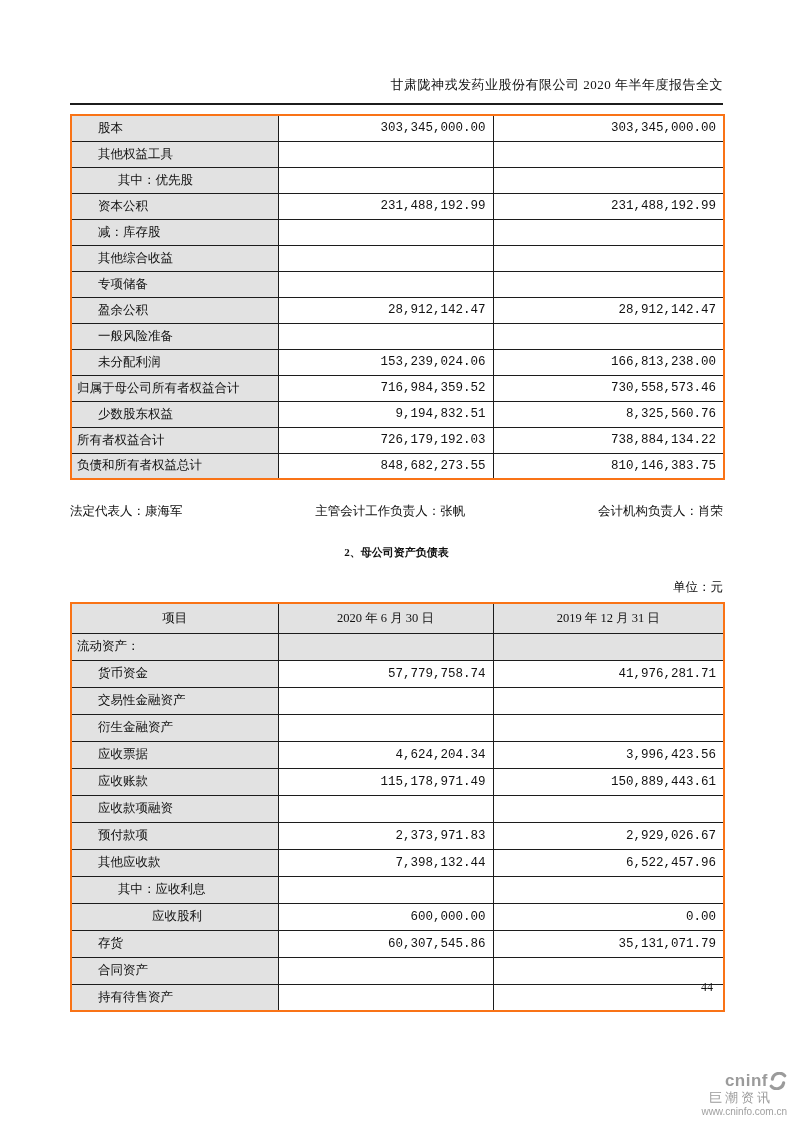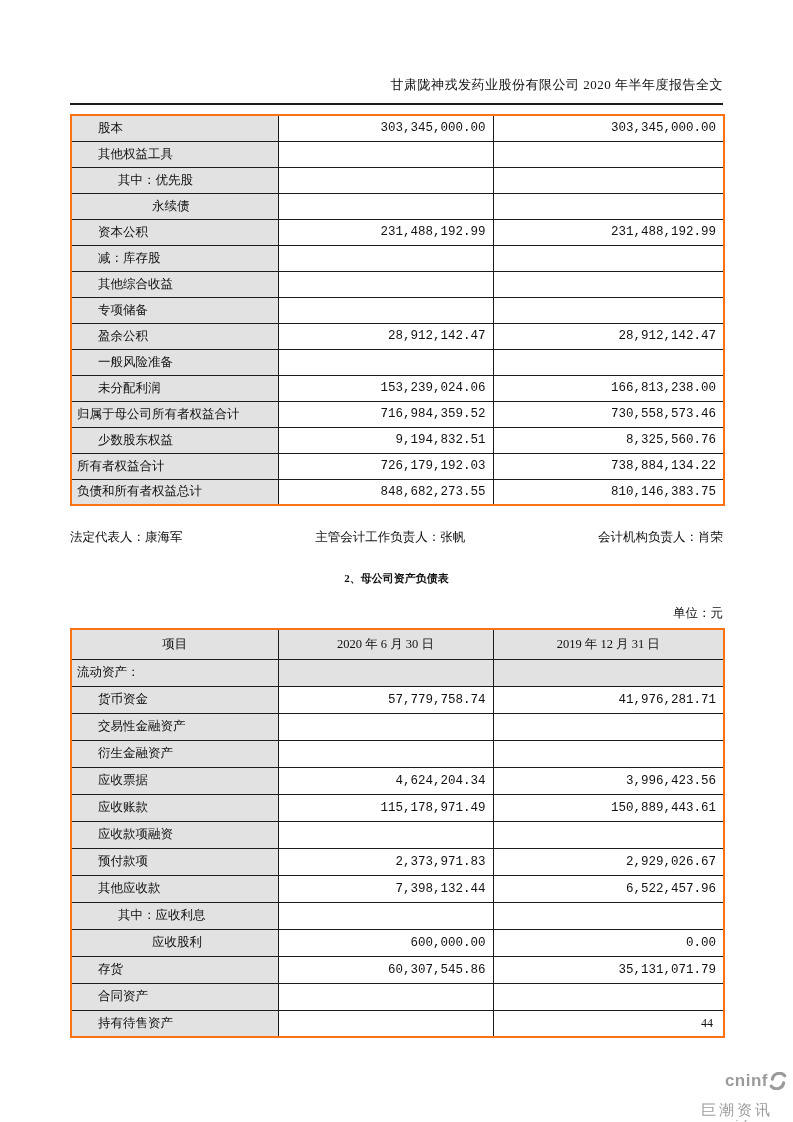--- a/index.html
+++ b/index.html
@@ -52,37 +52,37 @@
     margin-top:25px;
     font-size:11px;font-weight:bold;text-align:center;
   }
   .unit-line{
     margin-top:19px;
     text-align:right;
     font-size:12.5px;
   }
   .page-number{
     position:absolute;
-    top:1016px;right:80px;
+    top:980px;right:80px;
     font-size:12px;
     margin-left:40px;
   }
   .cninfo-logo{
     position:absolute;
     right:6px;top:1072px;
     width:130px;
     text-align:right;
     color:#9b9b9b;
     font-family:"Liberation Sans","DejaVu Sans",sans-serif;
     line-height:1.05;
   }
   .cninfo-brand-row{display:flex;align-items:center;justify-content:flex-end;gap:1px;}
   .cninfo-brand{font-size:17px;font-weight:bold;letter-spacing:.5px;}
   .cninfo-swirl{width:18px;height:18px;display:inline-block;}
-  .cninfo-cn{font-size:15px;letter-spacing:3px;margin-top:12px;margin-right:14px;}
+  .cninfo-cn{font-size:13px;letter-spacing:3px;margin-top:1px;margin-right:14px;}
   .cninfo-url{font-size:10px;margin-top:2px;color:#a0a0a0;}
 </style>
 </head>
 <body>
 
 <div class="page">
 
   <div class="content">
 
     <div class="doc-header">甘肃陇神戎发药业股份有限公司 2020 年半年度报告全文</div>
@@ -99,25 +99,20 @@
             <td class="val">303,345,000.00</td>
             <td class="val">303,345,000.00</td>
           </tr>
           <tr>
             <td class="lbl ind1">其他权益工具</td>
             <td class="val"></td>
             <td class="val"></td>
           </tr>
           <tr>
             <td class="lbl ind2">其中：优先股</td>
-            <td class="val"></td>
-            <td class="val"></td>
-          </tr>
-          <tr>
-            <td class="lbl ind3">永续债</td>
             <td class="val"></td>
             <td class="val"></td>
           </tr>
           <tr>
             <td class="lbl ind1">资本公积</td>
             <td class="val">231,488,192.99</td>
             <td class="val">231,488,192.99</td>
           </tr>
           <tr>
             <td class="lbl ind1">减：库存股</td>

